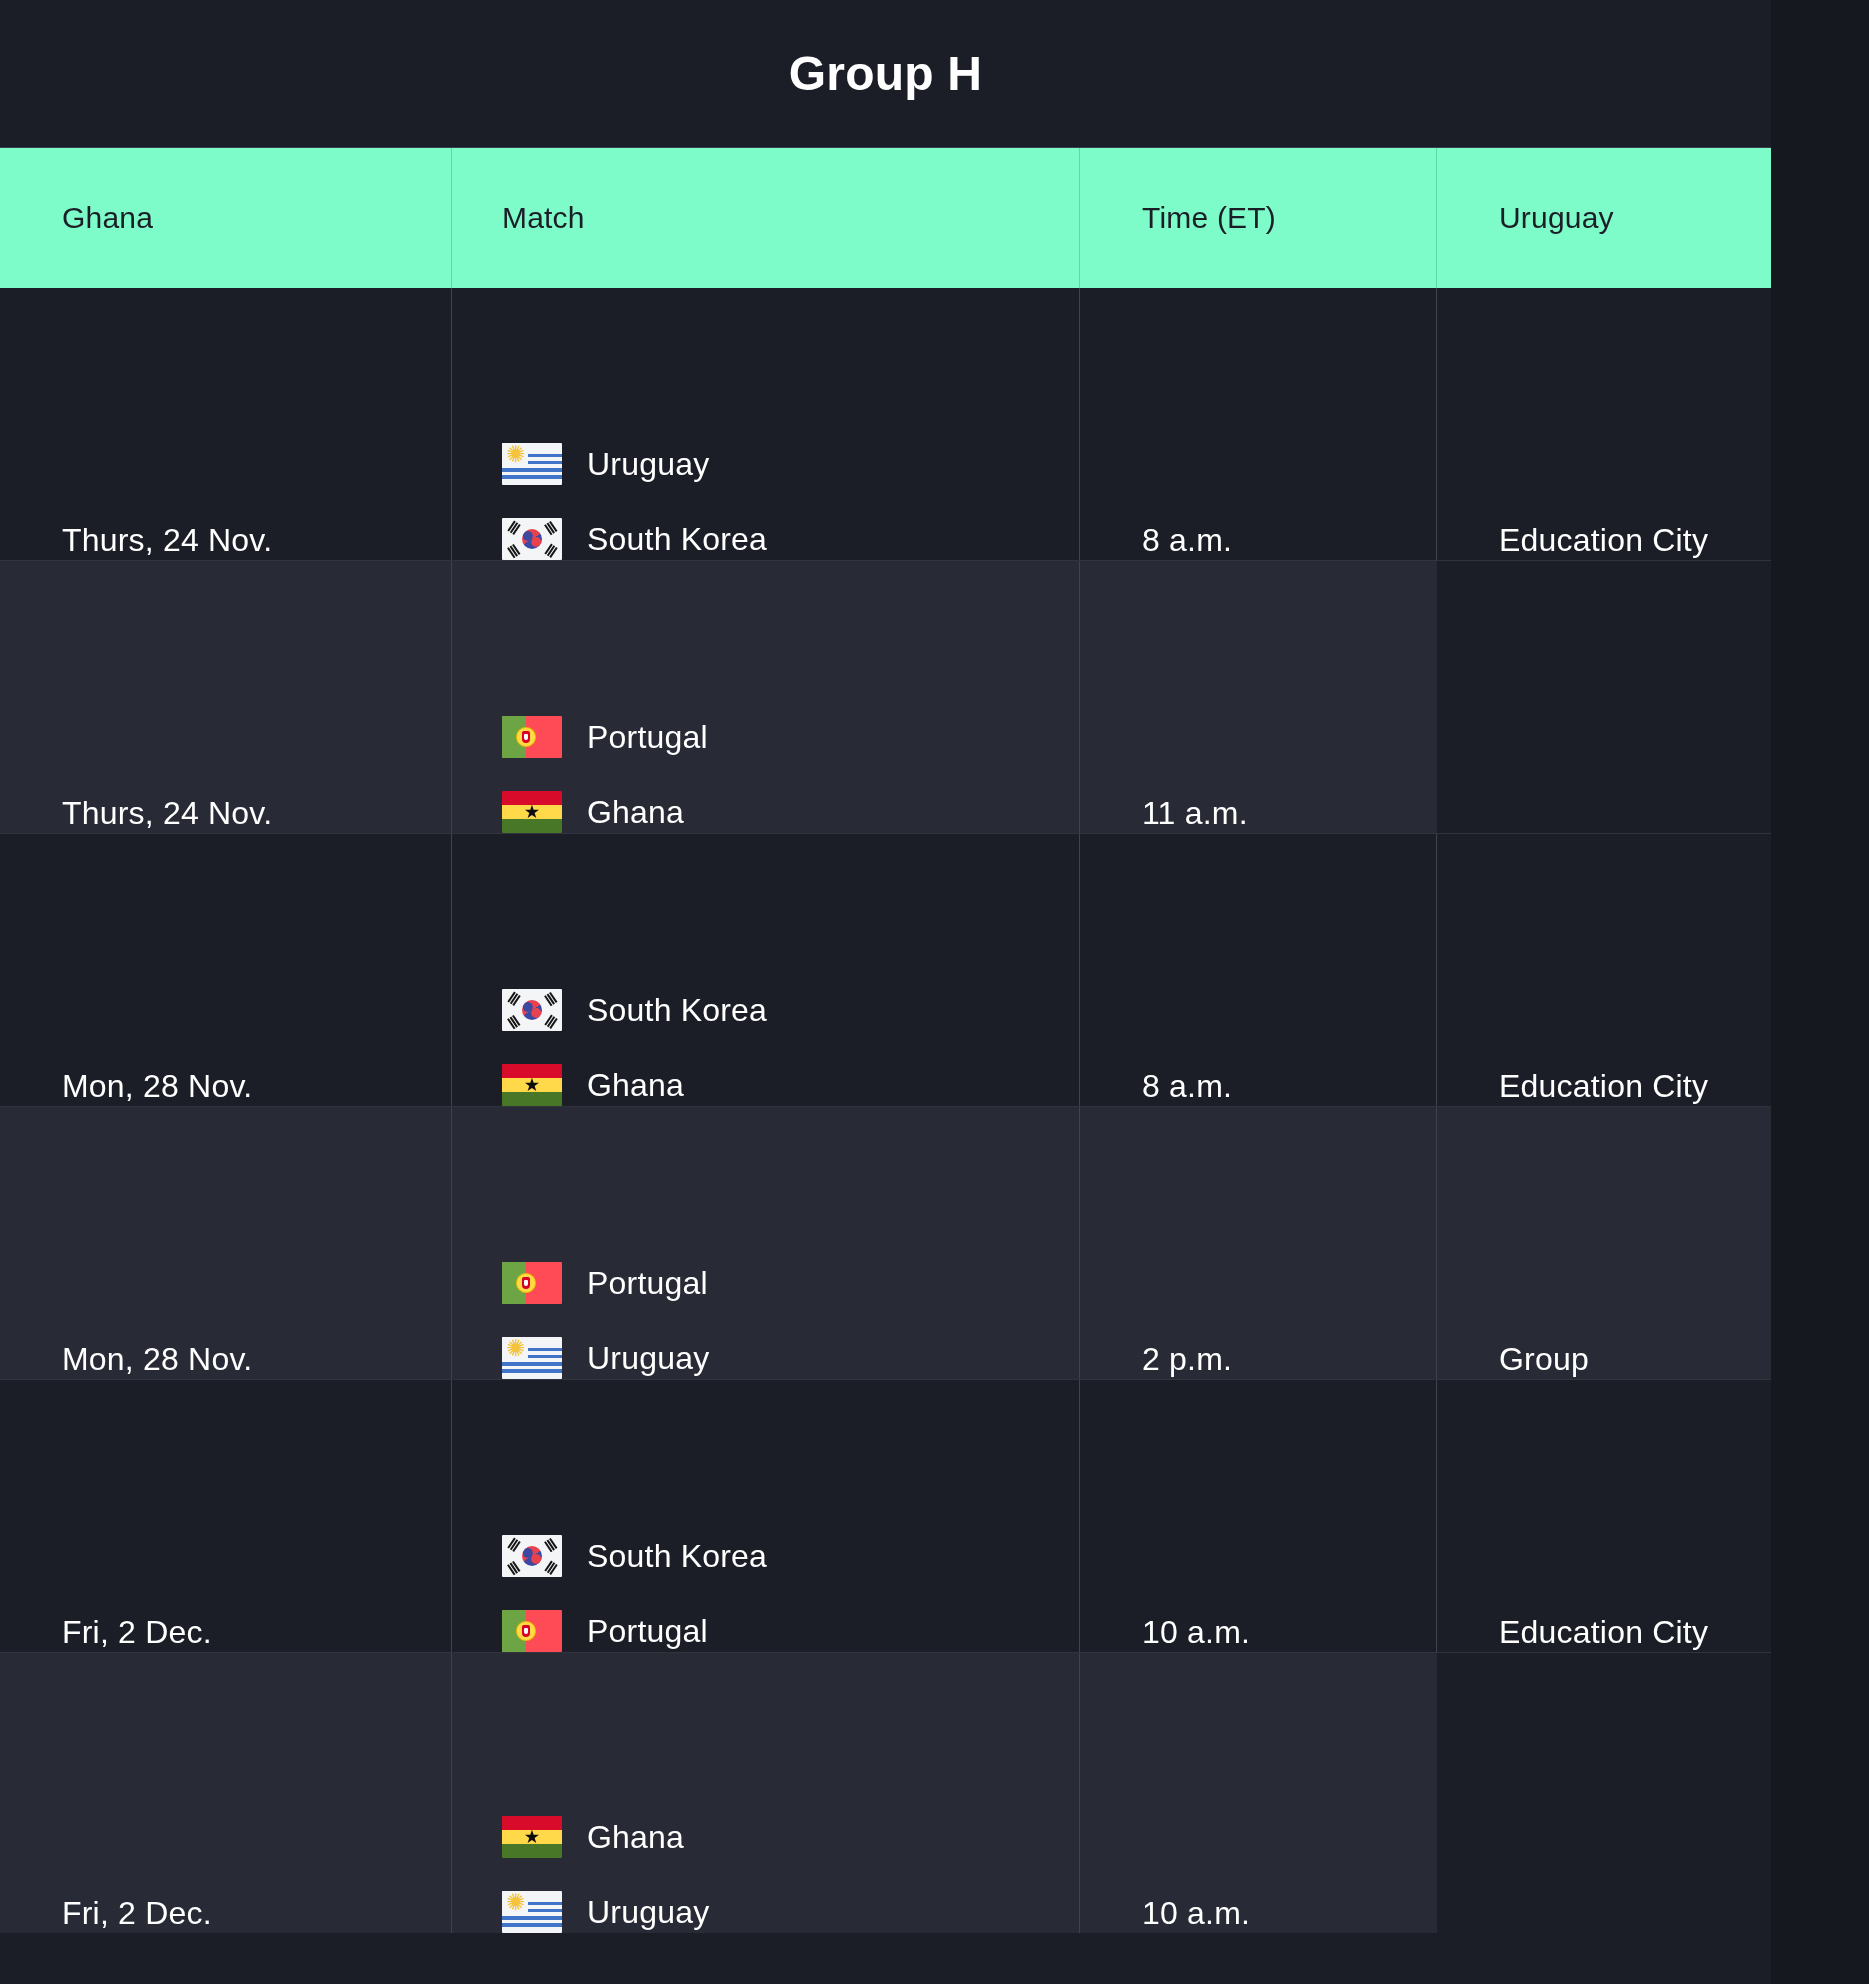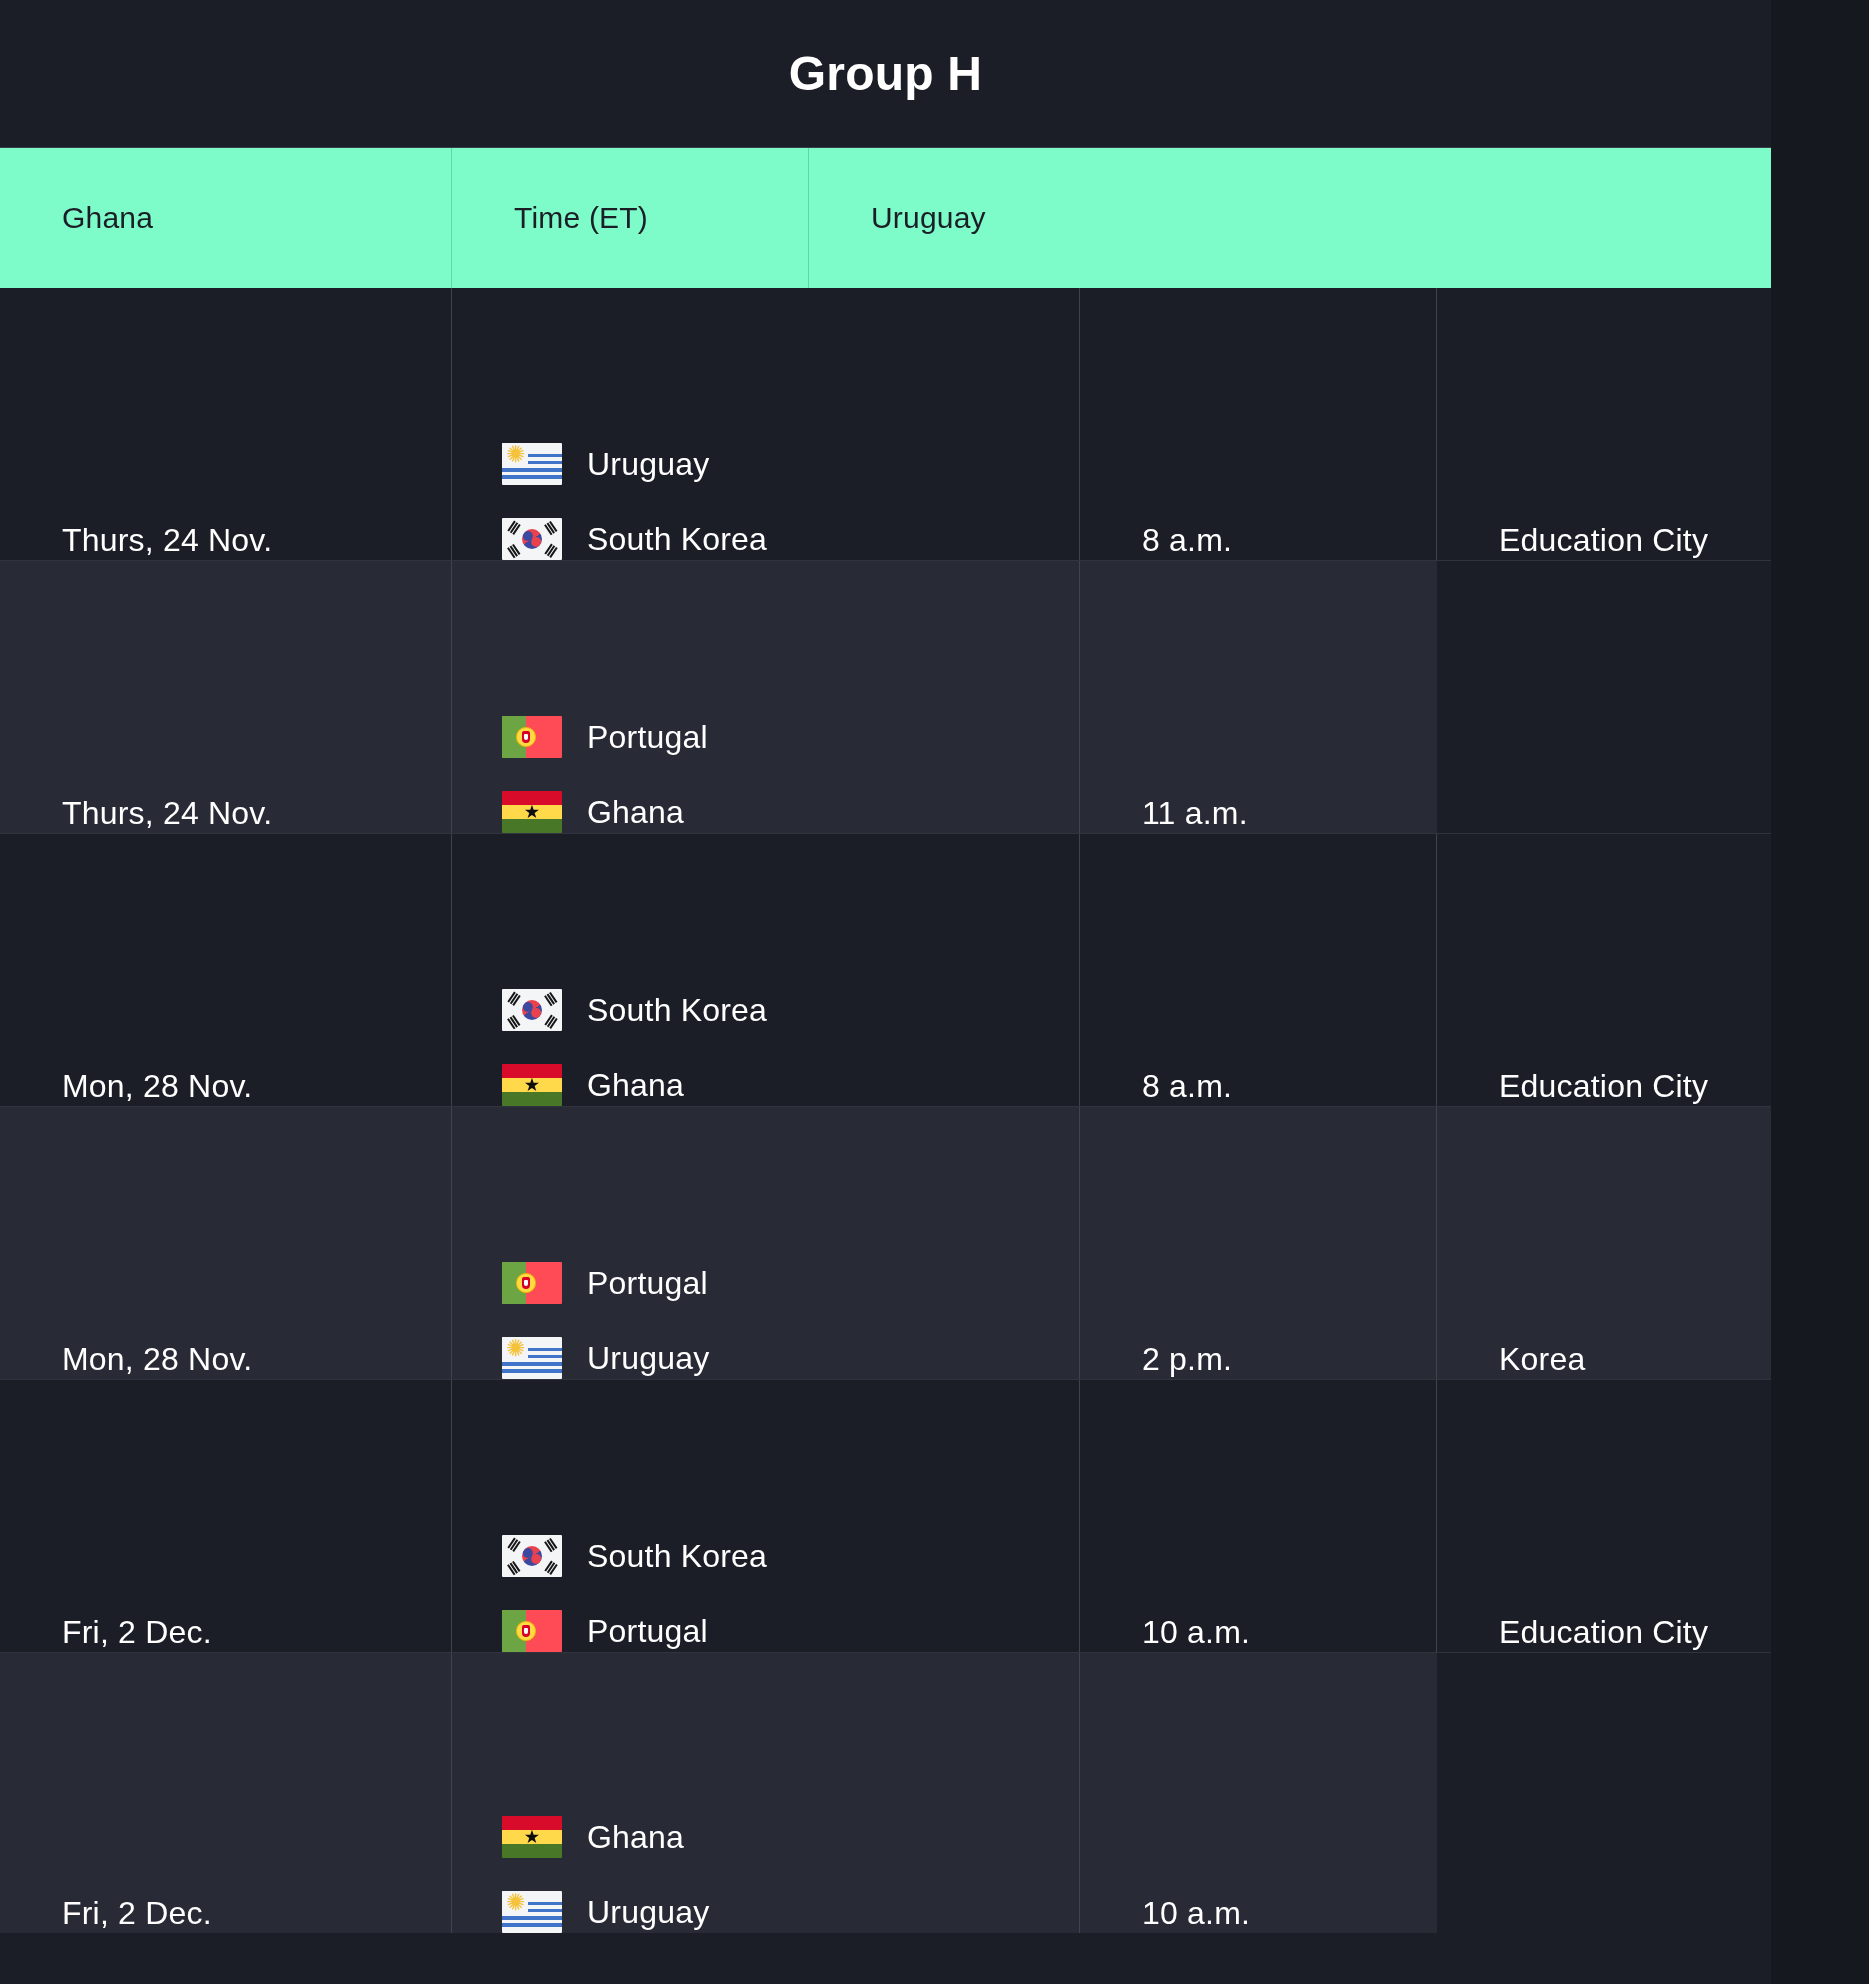--- a/index.html
+++ b/index.html
@@ -255,20 +255,23 @@
 
   <div class="title-bar">
     <h1>Group H</h1>
   </div>
 
   <div class="fixture-table">
 
     <div class="row header-row">
       <div class="cell col-date">
         <span>Ghana</span>
+      </div>
+      <div class="cell col-match">
+        <span>Match</span>
       </div>
       <div class="cell col-time">
         <span>Time (ET)</span>
       </div>
       <div class="cell col-stadium">
         <span>Uruguay</span>
       </div>
     </div>
 
     <div id="table-body">
@@ -457,21 +460,21 @@
                     <circle cx="10" cy="10" r="4.2" fill="#f5c33b"></circle>
                   </svg></span>
               </span>
               <span class="team-name">Uruguay</span>
             </div>
           </div>
           <div class="cell col-time">
             <span class="simple-text">2 p.m.</span>
           </div>
           <div class="cell col-stadium">
-            <span class="simple-text">Korea</span>
+            <span class="simple-text">Group</span>
           </div>
         </div>
         <div class="row body-row odd">
           <div class="cell col-date">
             <span class="simple-text">Fri, 2 Dec.</span>
           </div>
           <div class="cell col-match">
             <div class="team">
               <span class="flag flag-korea">
                 <span class="kr-tri kr-tl">

